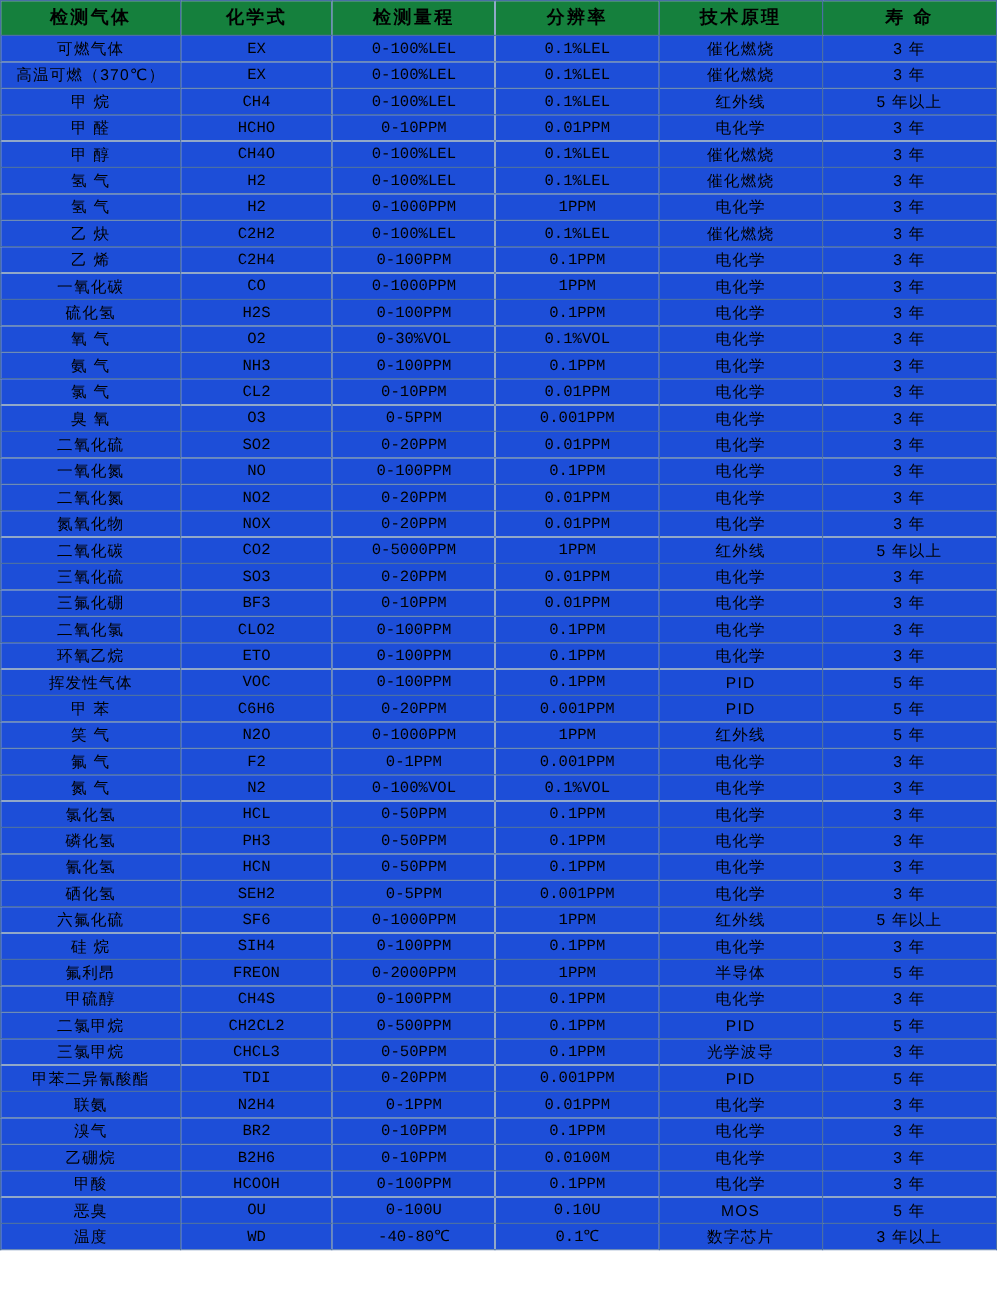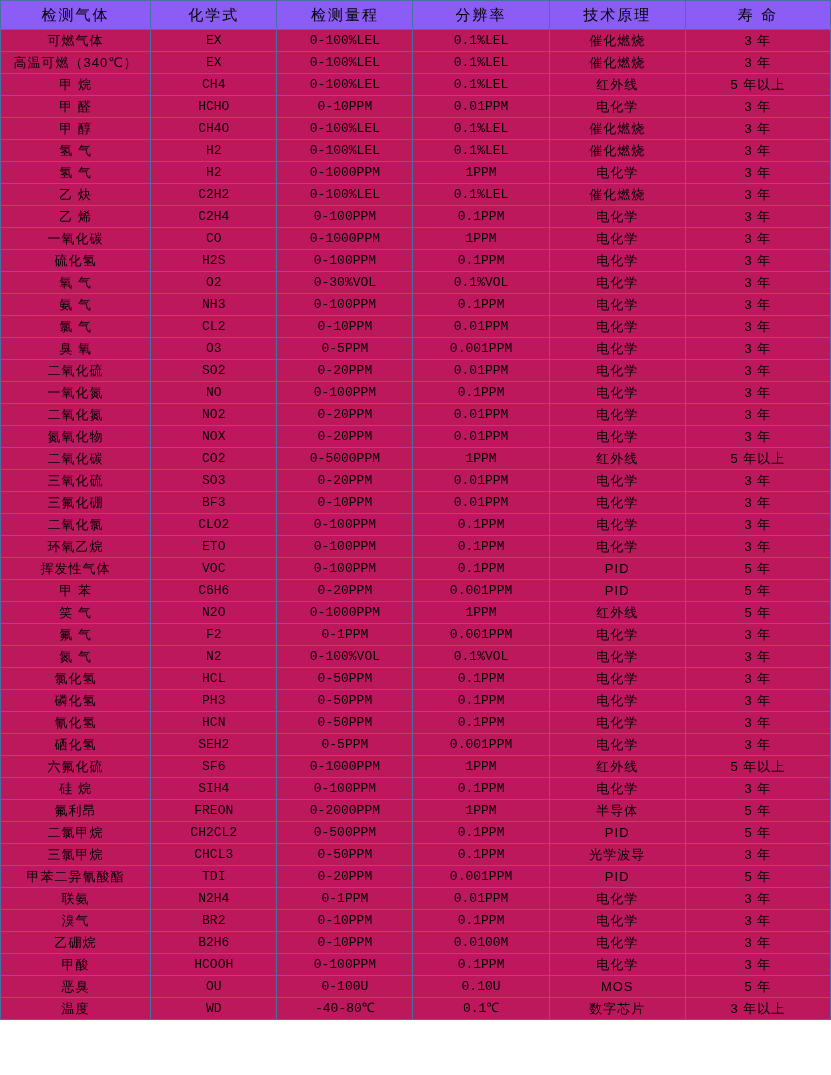--- a/index.html
+++ b/index.html
@@ -22,28 +22,28 @@
     vertical-align: middle;
     font-size: 13px;
     color: #000000;
     height: 21px;
     padding: 0;
     line-height: 20px;
     overflow: hidden;
     white-space: nowrap;
   }
   #gas-table thead th {
-    background: #8b5cf6;
-    font-weight: normal;
+    background: #15803d;
+    font-weight: bold;
     font-size: 15px;
     height: 28px;
     letter-spacing: 2px;
   }
   #gas-table tbody tr {
-    background: #be185d;
+    background: #1d4ed8;
   }
   .col0 { width: 150px; }
   .col1 { width: 126px; }
   .col2 { width: 136px; }
   .col3 { width: 136px; }
   .col4 { width: 136px; }
   .col5 { width: 145px; }
   .cn { letter-spacing: 1px; }
   .mono { font-family: "Liberation Mono", "DejaVu Sans Mono", monospace; font-size: 12px; letter-spacing: 0; }
 </style>
@@ -72,21 +72,21 @@
   <tbody id="table-body">
       <tr>
         <td class="cn">可燃气体</td>
         <td class="mono">EX</td>
         <td class="mono">0-100%LEL</td>
         <td class="mono">0.1%LEL</td>
         <td class="cn">催化燃烧</td>
         <td class="cn">3 年</td>
       </tr>
       <tr>
-        <td class="cn">高温可燃（340℃）</td>
+        <td class="cn">高温可燃（370℃）</td>
         <td class="mono">EX</td>
         <td class="mono">0-100%LEL</td>
         <td class="mono">0.1%LEL</td>
         <td class="cn">催化燃烧</td>
         <td class="cn">3 年</td>
       </tr>
       <tr>
         <td class="cn">甲 烷</td>
         <td class="mono">CH4</td>
         <td class="mono">0-100%LEL</td>
@@ -350,20 +350,28 @@
         <td class="cn">电化学</td>
         <td class="cn">3 年</td>
       </tr>
       <tr>
         <td class="cn">氟利昂</td>
         <td class="mono">FREON</td>
         <td class="mono">0-2000PPM</td>
         <td class="mono">1PPM</td>
         <td class="cn">半导体</td>
         <td class="cn">5 年</td>
+      </tr>
+      <tr>
+        <td class="cn">甲硫醇</td>
+        <td class="mono">CH4S</td>
+        <td class="mono">0-100PPM</td>
+        <td class="mono">0.1PPM</td>
+        <td class="cn">电化学</td>
+        <td class="cn">3 年</td>
       </tr>
       <tr>
         <td class="cn">二氯甲烷</td>
         <td class="mono">CH2CL2</td>
         <td class="mono">0-500PPM</td>
         <td class="mono">0.1PPM</td>
         <td class="cn">PID</td>
         <td class="cn">5 年</td>
       </tr>
       <tr>

